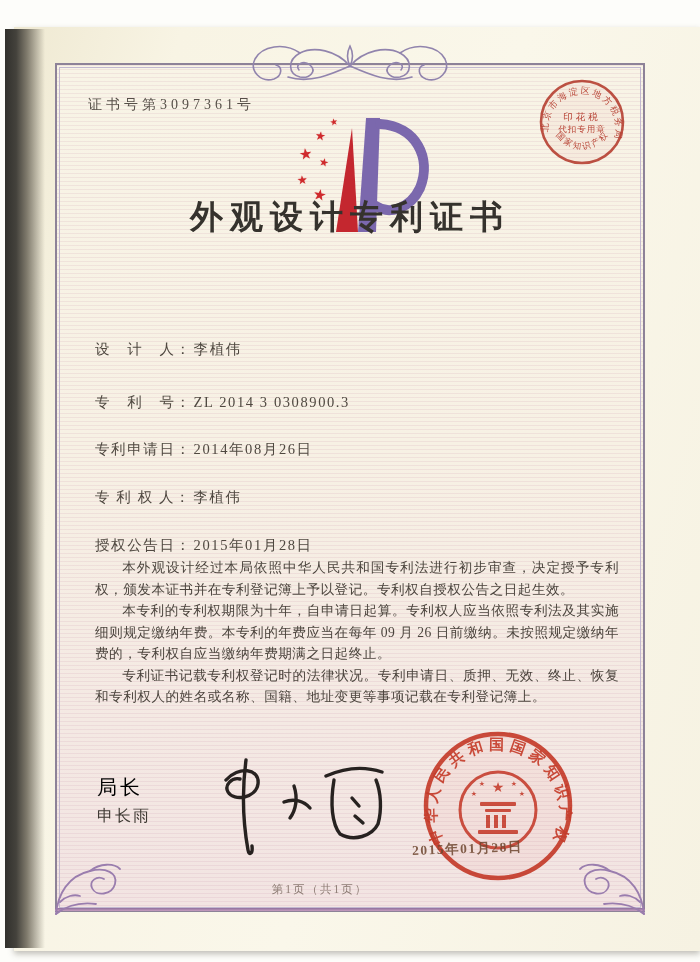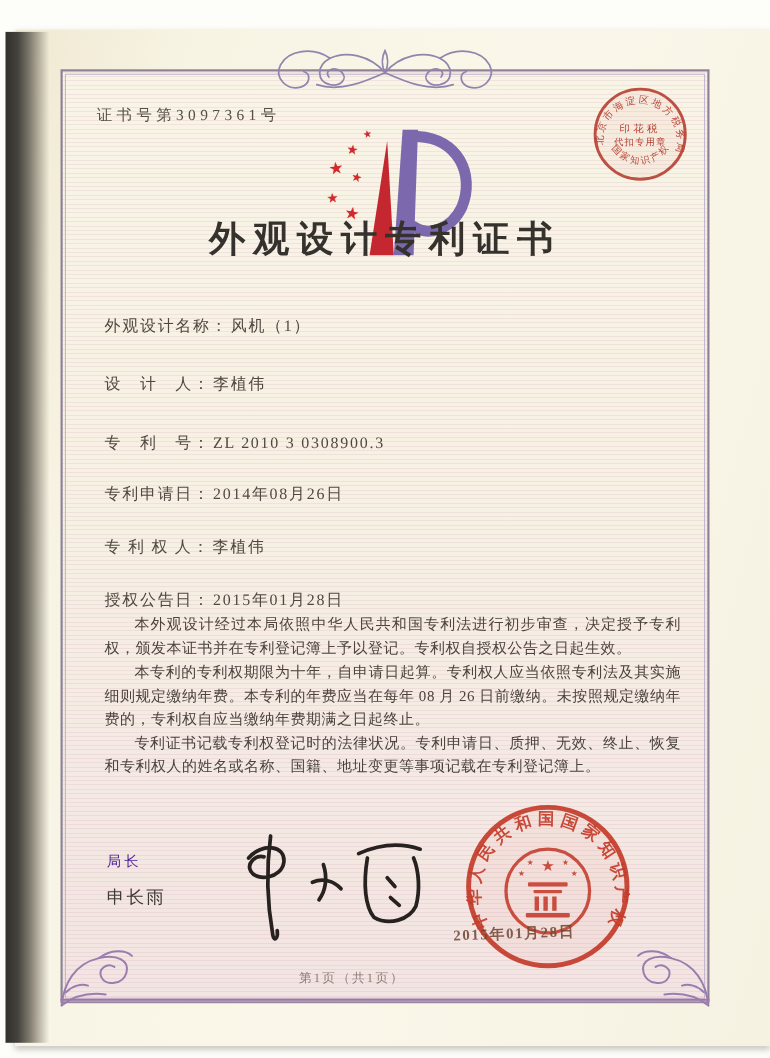--- a/index.html
+++ b/index.html
@@ -32,21 +32,21 @@
   .cert-title  { position:absolute; left:0; top:195px; width:700px; text-align:center;
                  font-size:33px; font-weight:bold; letter-spacing:7px; color:#35322d; }
 
   .field-row { position:absolute; left:95px; font-size:14.5px; letter-spacing:1.6px; color:#4f4840; white-space:nowrap; }
   .field-row .val { margin-left:2px; }
 
   .body-text { position:absolute; left:95px; top:557px; width:524px;
                font-size:13.6px; line-height:21.5px; color:#4b443d; text-align:justify; }
   .body-text p { text-indent:2em; letter-spacing:.5px; }
 
-  .signer-title { position:absolute; left:97px; top:774px; font-size:13px; color:#4c1d95; letter-spacing:3px; font-family:Liberation Sans, sans-serif; }
+  .signer-title { position:absolute; left:97px; top:774px; font-size:20px; color:#000000; letter-spacing:3px; font-family:Liberation Sans, sans-serif; }
   .signer-name  { position:absolute; left:97px; top:806px; font-size:16px; color:#3e3933; letter-spacing:2px; font-family:Liberation Sans, sans-serif; }
 
   .footer-page { position:absolute; left:0; top:882px; width:640px; text-align:center;
                  font-size:11.5px; letter-spacing:2px; color:#8d7c74; }
 
   
   .logo { position:absolute; left:288px; top:110px; width:150px; height:132px; }
   .logo .star { position:absolute; color:#cf2a2c; line-height:1; text-shadow:0 0 1px rgba(207,42,44,.4); }
 
   
@@ -123,42 +123,39 @@
     </text>
     <text x="50" y="44" text-anchor="middle" font-size="9.5" fill="#bd4337" letter-spacing="3">印花税</text>
     <text x="50" y="56" text-anchor="middle" font-size="8.5" fill="#bd4337" letter-spacing="1">代扣专用章</text>
     <text font-size="8.5" fill="#bd4337" letter-spacing="2" opacity=".95">
       <textPath href="#taxBottom" startOffset="2">国家知识产权局</textPath>
     </text>
   </svg>
 
   <div class="cert-title">外观设计专利证书</div>
 
-  <div class="field-row" style="top:287px;">
-    <span>外观设计名称：</span><span class="val">风机（1）</span>
-  </div>
   <div class="field-row" style="top:340px;font-family:Liberation Mono, monospace;">
     <span>设　计　人：</span><span class="val">李植伟</span>
   </div>
   <div class="field-row" style="top:393px;">
-    <span>专　利　号：</span><span class="val">ZL 2010 3 0308900.3</span>
+    <span>专　利　号：</span><span class="val">ZL 2014 3 0308900.3</span>
   </div>
   <div class="field-row" style="top:440px;text-align:center;">
     <span>专利申请日：</span><span class="val">2014年08月26日</span>
   </div>
   <div class="field-row" style="top:488px;">
     <span>专 利 权 人：</span><span class="val">李植伟</span>
   </div>
   <div class="field-row" style="top:536px;">
     <span>授权公告日：</span><span class="val">2015年01月28日</span>
   </div>
 
   <div class="body-text">
     <p>本外观设计经过本局依照中华人民共和国专利法进行初步审查，决定授予专利权，颁发本证书并在专利登记簿上予以登记。专利权自授权公告之日起生效。</p>
-    <p>本专利的专利权期限为十年，自申请日起算。专利权人应当依照专利法及其实施细则规定缴纳年费。本专利的年费应当在每年 08 月 26 日前缴纳。未按照规定缴纳年费的，专利权自应当缴纳年费期满之日起终止。</p>
+    <p>本专利的专利权期限为十年，自申请日起算。专利权人应当依照专利法及其实施细则规定缴纳年费。本专利的年费应当在每年 09 月 26 日前缴纳。未按照规定缴纳年费的，专利权自应当缴纳年费期满之日起终止。</p>
     <p>专利证书记载专利权登记时的法律状况。专利申请日、质押、无效、终止、恢复和专利权人的姓名或名称、国籍、地址变更等事项记载在专利登记簿上。</p>
   </div>
 
   <div class="signer-title">局长</div>
   <div class="signer-name">申长雨</div>
 
   <svg class="flourish" style="left:198px;top:746px;" width="210" height="118" viewBox="0 0 210 118">
     <g fill="none" stroke="#272220" stroke-width="3.4" stroke-linecap="round">
       <path d="M48,14 C44,44 45,76 50,104 C51,110 55,108 54,100"></path>
       <path d="M28,34 C40,20 62,22 60,38 C58,52 36,56 30,46 C26,39 34,31 42,33"></path>

